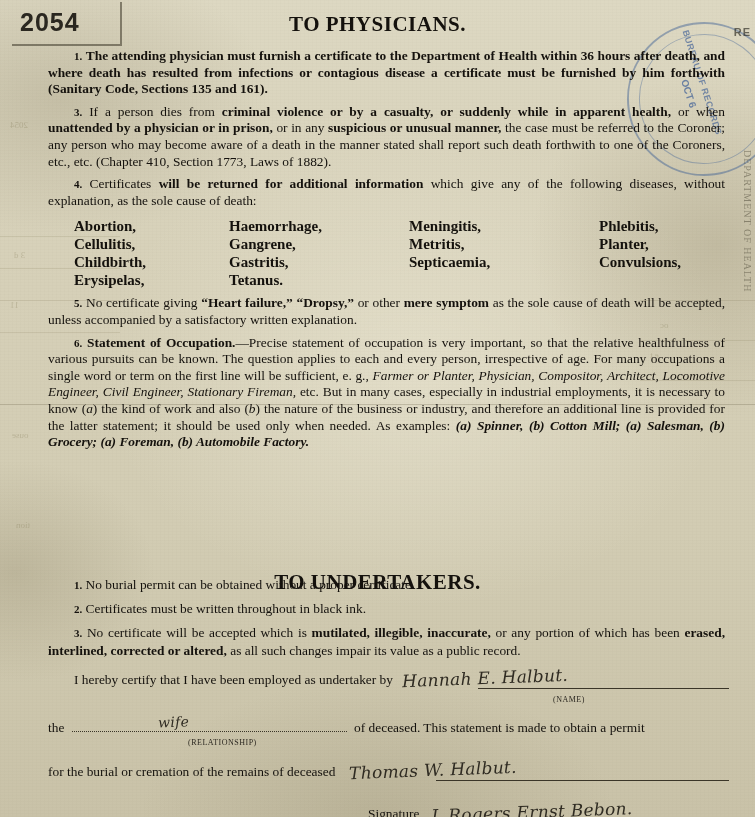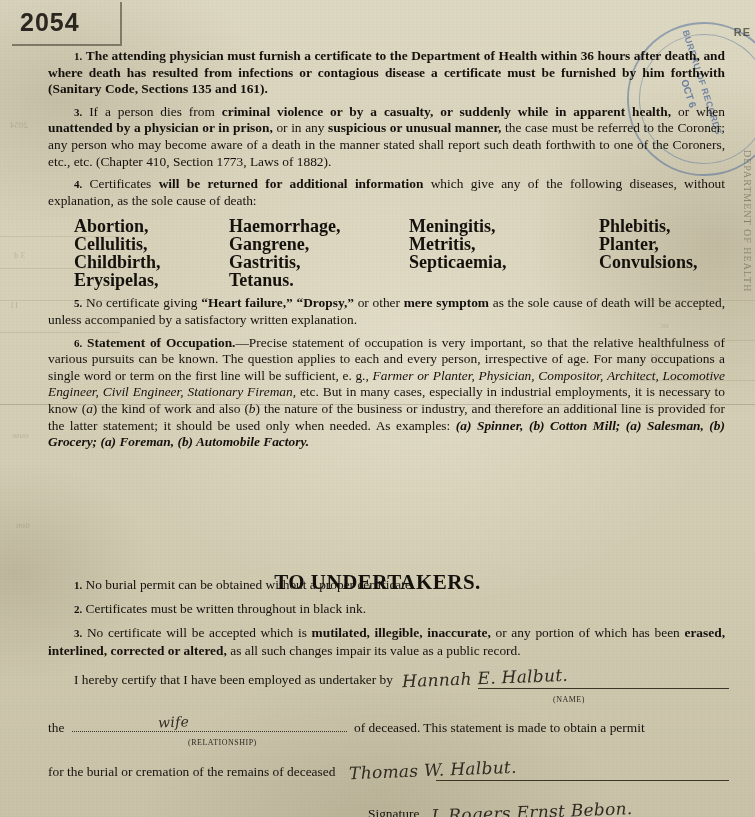--- a/index.html
+++ b/index.html
@@ -110,21 +110,21 @@
     font-size: 11px;
   }
   .b { font-weight: bold; }
   .i { font-style: italic; }
 
   
   .diseases {
     display: grid;
     grid-template-columns: 155px 180px 190px auto;
     font-weight: bold;
-    font-size: 18px;
+    font-size: 15px;
     line-height: 18px;
     margin: 8px 0 6px 26px;
   }
   .diseases span { white-space: nowrap; }
 
   .note {
     margin: 2px 0 6px 0;
     text-indent: 26px;
   }
   .undertakers-body {
@@ -281,20 +281,21 @@
 
     <div class="stamp">
       <div class="stamp-text">BUREAU OF RECORDS</div>
       <div class="stamp-date">OCT 6</div>
     </div>
     <div class="edge-marks">
       <div>RE</div>
     </div>
     <div class="vert-edge">DEPARTMENT OF HEALTH</div>
 
+    <h1 class="sect" id="to-physicians-heading">TO PHYSICIANS.</h1>
 
     <div class="body">
 
       <p class="item">
         <span class="num">1.</span>
         <span class="b">The attending physician must furnish a certificate to the Department of Health within 3</span><span class="b">6 hours after death, and where death has resulted from infections or contagious disease a certificate must be furnished by him </span><span class="b">forthwith</span><span class="b"> (Sanitary Code, Sections 135 and 161).</span>
       </p>
 
 
       <p class="item">

